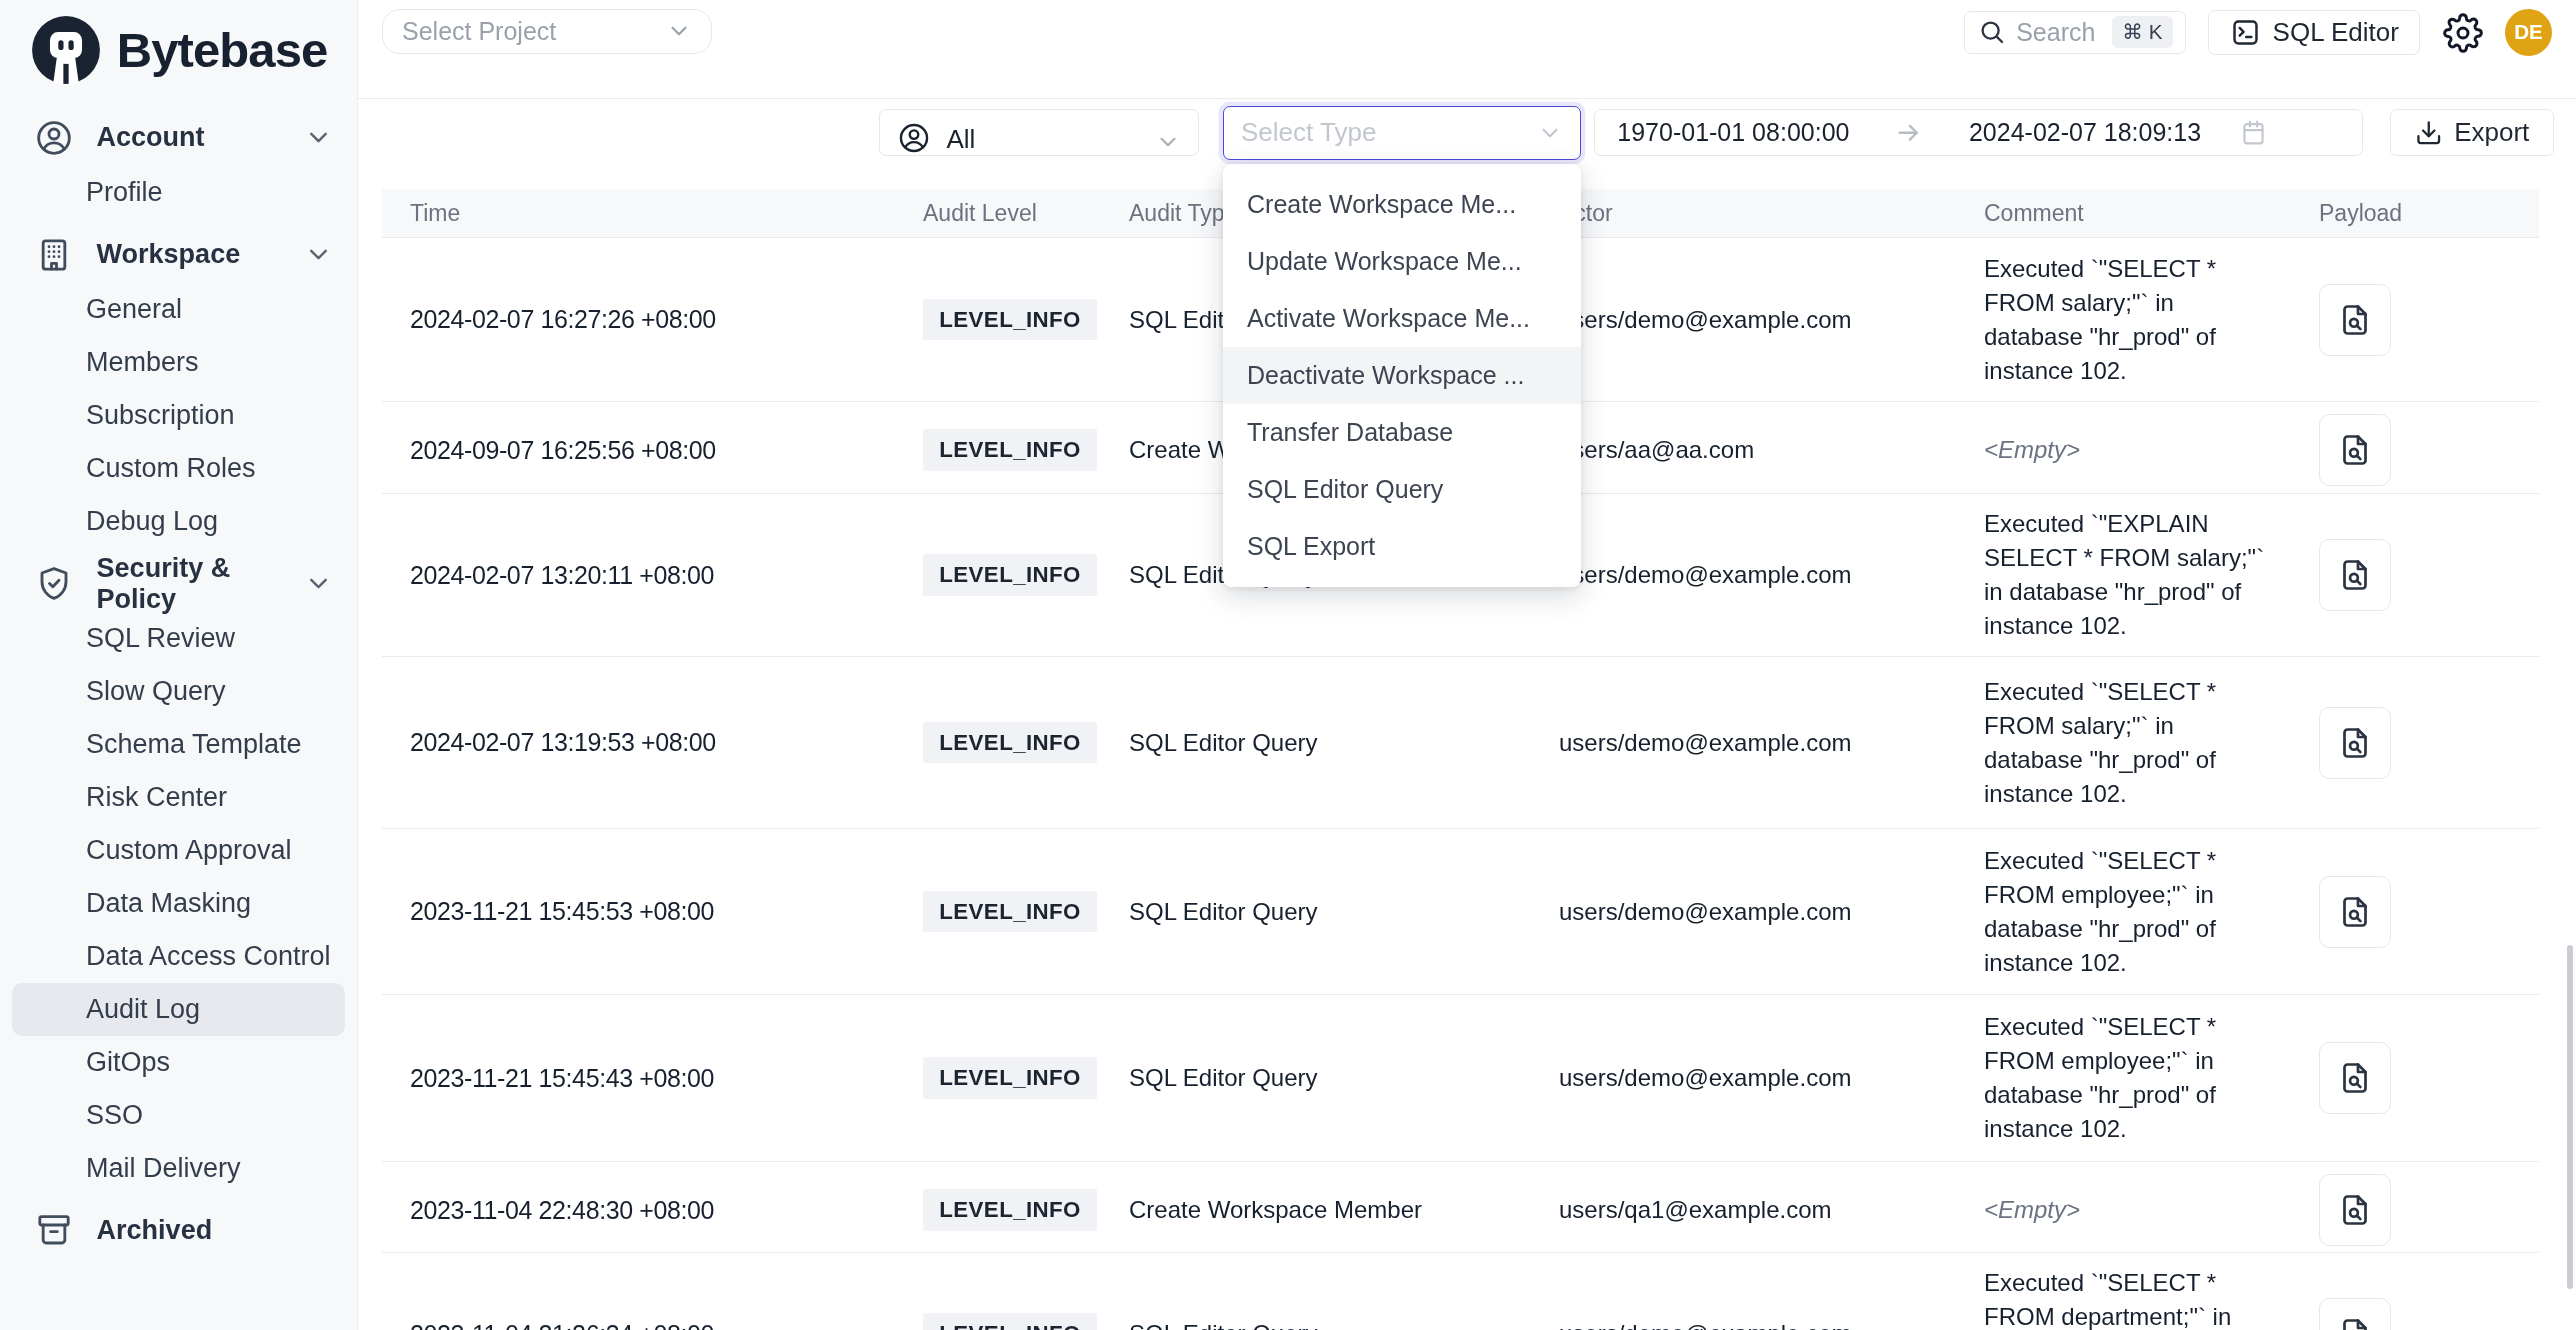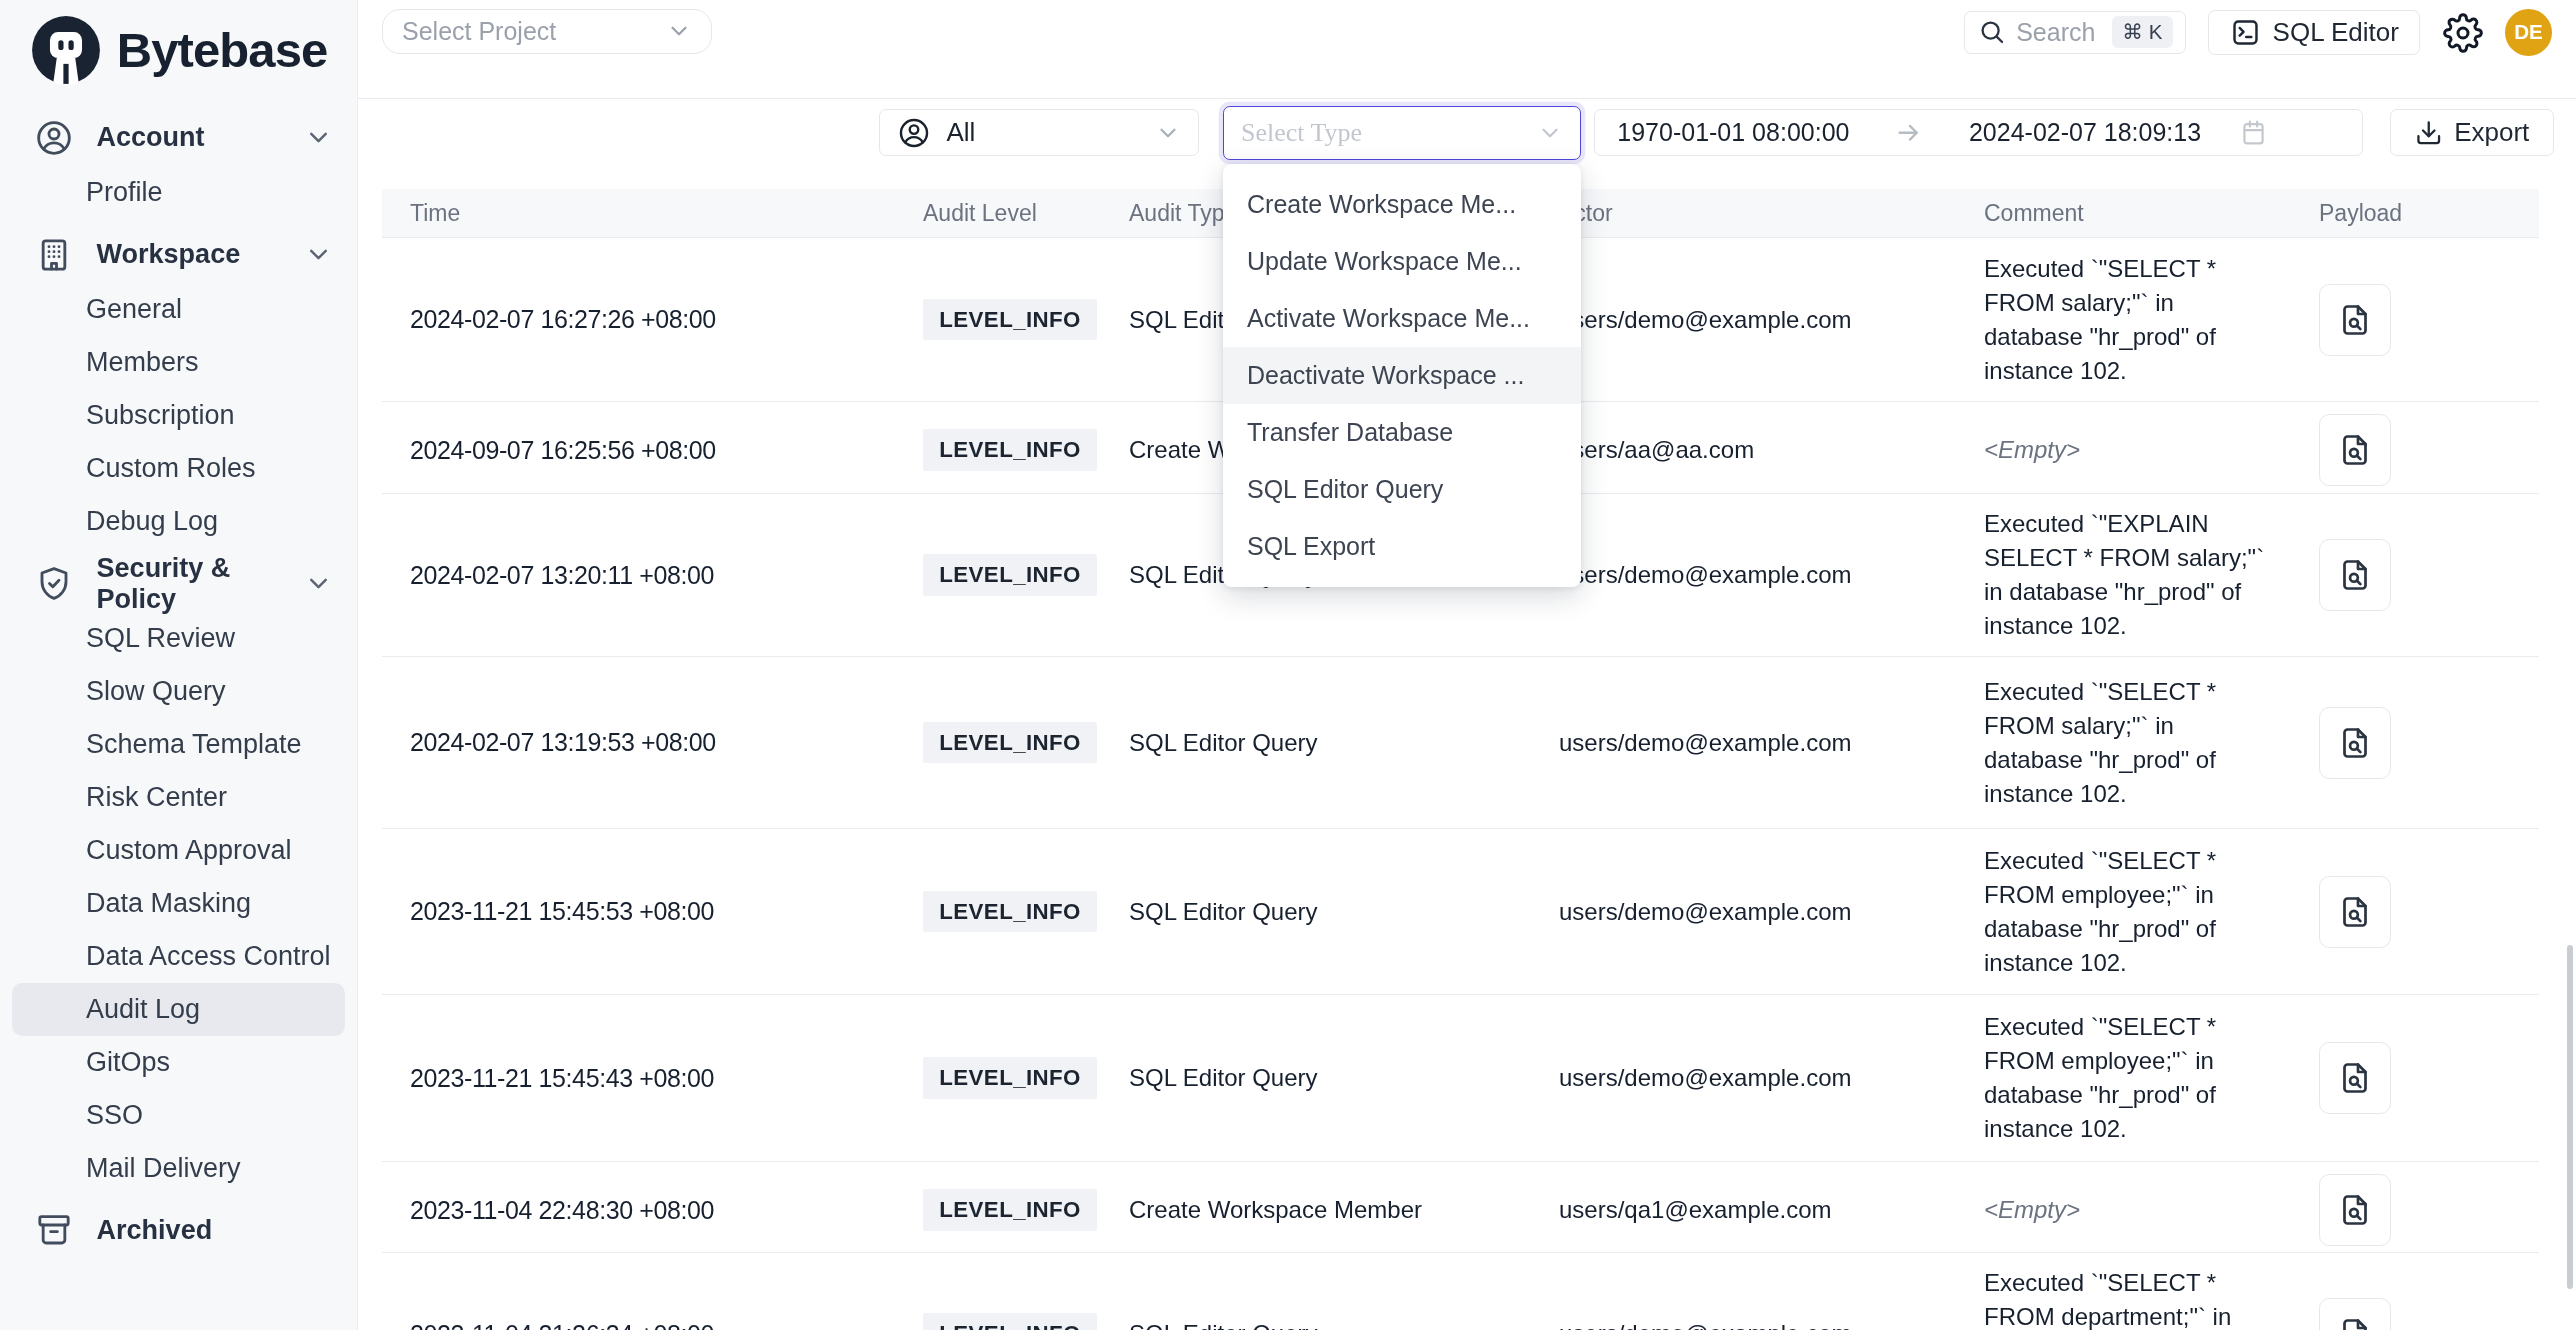--- a/index.html
+++ b/index.html
@@ -45,28 +45,28 @@
   .gear { width:40px; height:40px; color:#111827; margin-top:2.6px; cursor:pointer; }
   .gear svg { width:40px; height:40px; }
   .avatar { width:47px; height:47px; border-radius:50%; background:#E0A314; color:#fff;
             font-weight:700; font-size:20.6px; display:flex; align-items:center; justify-content:center; cursor:pointer; }
 
   
   .content { position:absolute; left:358px; top:99px; width:2218px; height:1231px; background:#fff; }
 
   .ctl { position:absolute; background:#fff; }
   .all-select { left:521px; top:10.3px; width:320px; height:47px; border:0.9px solid #e5e7eb; border-radius:6.9px;
-                display:flex; align-items:center; padding:8px 17px; gap:15.5px; }
+                display:flex; align-items:flex-end; padding:0 17px; gap:15.5px; }
   .all-select .uicon { width:34px; height:34px; color:#1a222e; }
   .all-select .label { font-size:26px; color:#1a222e; }
   .all-select .chev { margin-left:auto; color:#a8aeb8; }
   .type-select { left:865px; top:6.9px; width:358px; height:54px; border:1.7px solid #4e46dc; border-radius:6.9px;
                  box-shadow:0 0 0 4.3px rgba(78,70,220,0.13);
                  display:flex; align-items:center; padding:0 17px; }
-  .type-select .ph { font-size:26px; color:#c2c7cf;font-family:Liberation Serif, serif; }
+  .type-select .ph { font-size:26px; color:#c2c7cf; }
   .type-select .chev { margin-left:auto; color:#c2c7cf; }
   .daterange { left:1236px; top:10.3px; width:769px; height:47px; border:0.9px solid #e5e7eb; border-radius:6.9px;
                display:flex; align-items:center; padding:0 22.3px; font-size:25px; color:#1a222e; }
   .daterange .dt { white-space:nowrap; }
   .daterange .arrow { color:#b6bcc4; margin:0 46px; width:27.5px; height:27.5px; }
   .daterange .cal { margin-left:38px; color:#c3c8cf; width:29px; height:29px; }
   .export-btn { left:2032px; top:10.3px; width:164px; height:47px; border:0.9px solid #e5e7eb; border-radius:6.9px;
                 display:flex; align-items:center; justify-content:center; gap:12px;
                 font-size:26px; color:#1f2733; font-weight:500; cursor:pointer; }
   .export-btn .dicon { width:27.5px; height:27.5px; color:#1f2733; }

